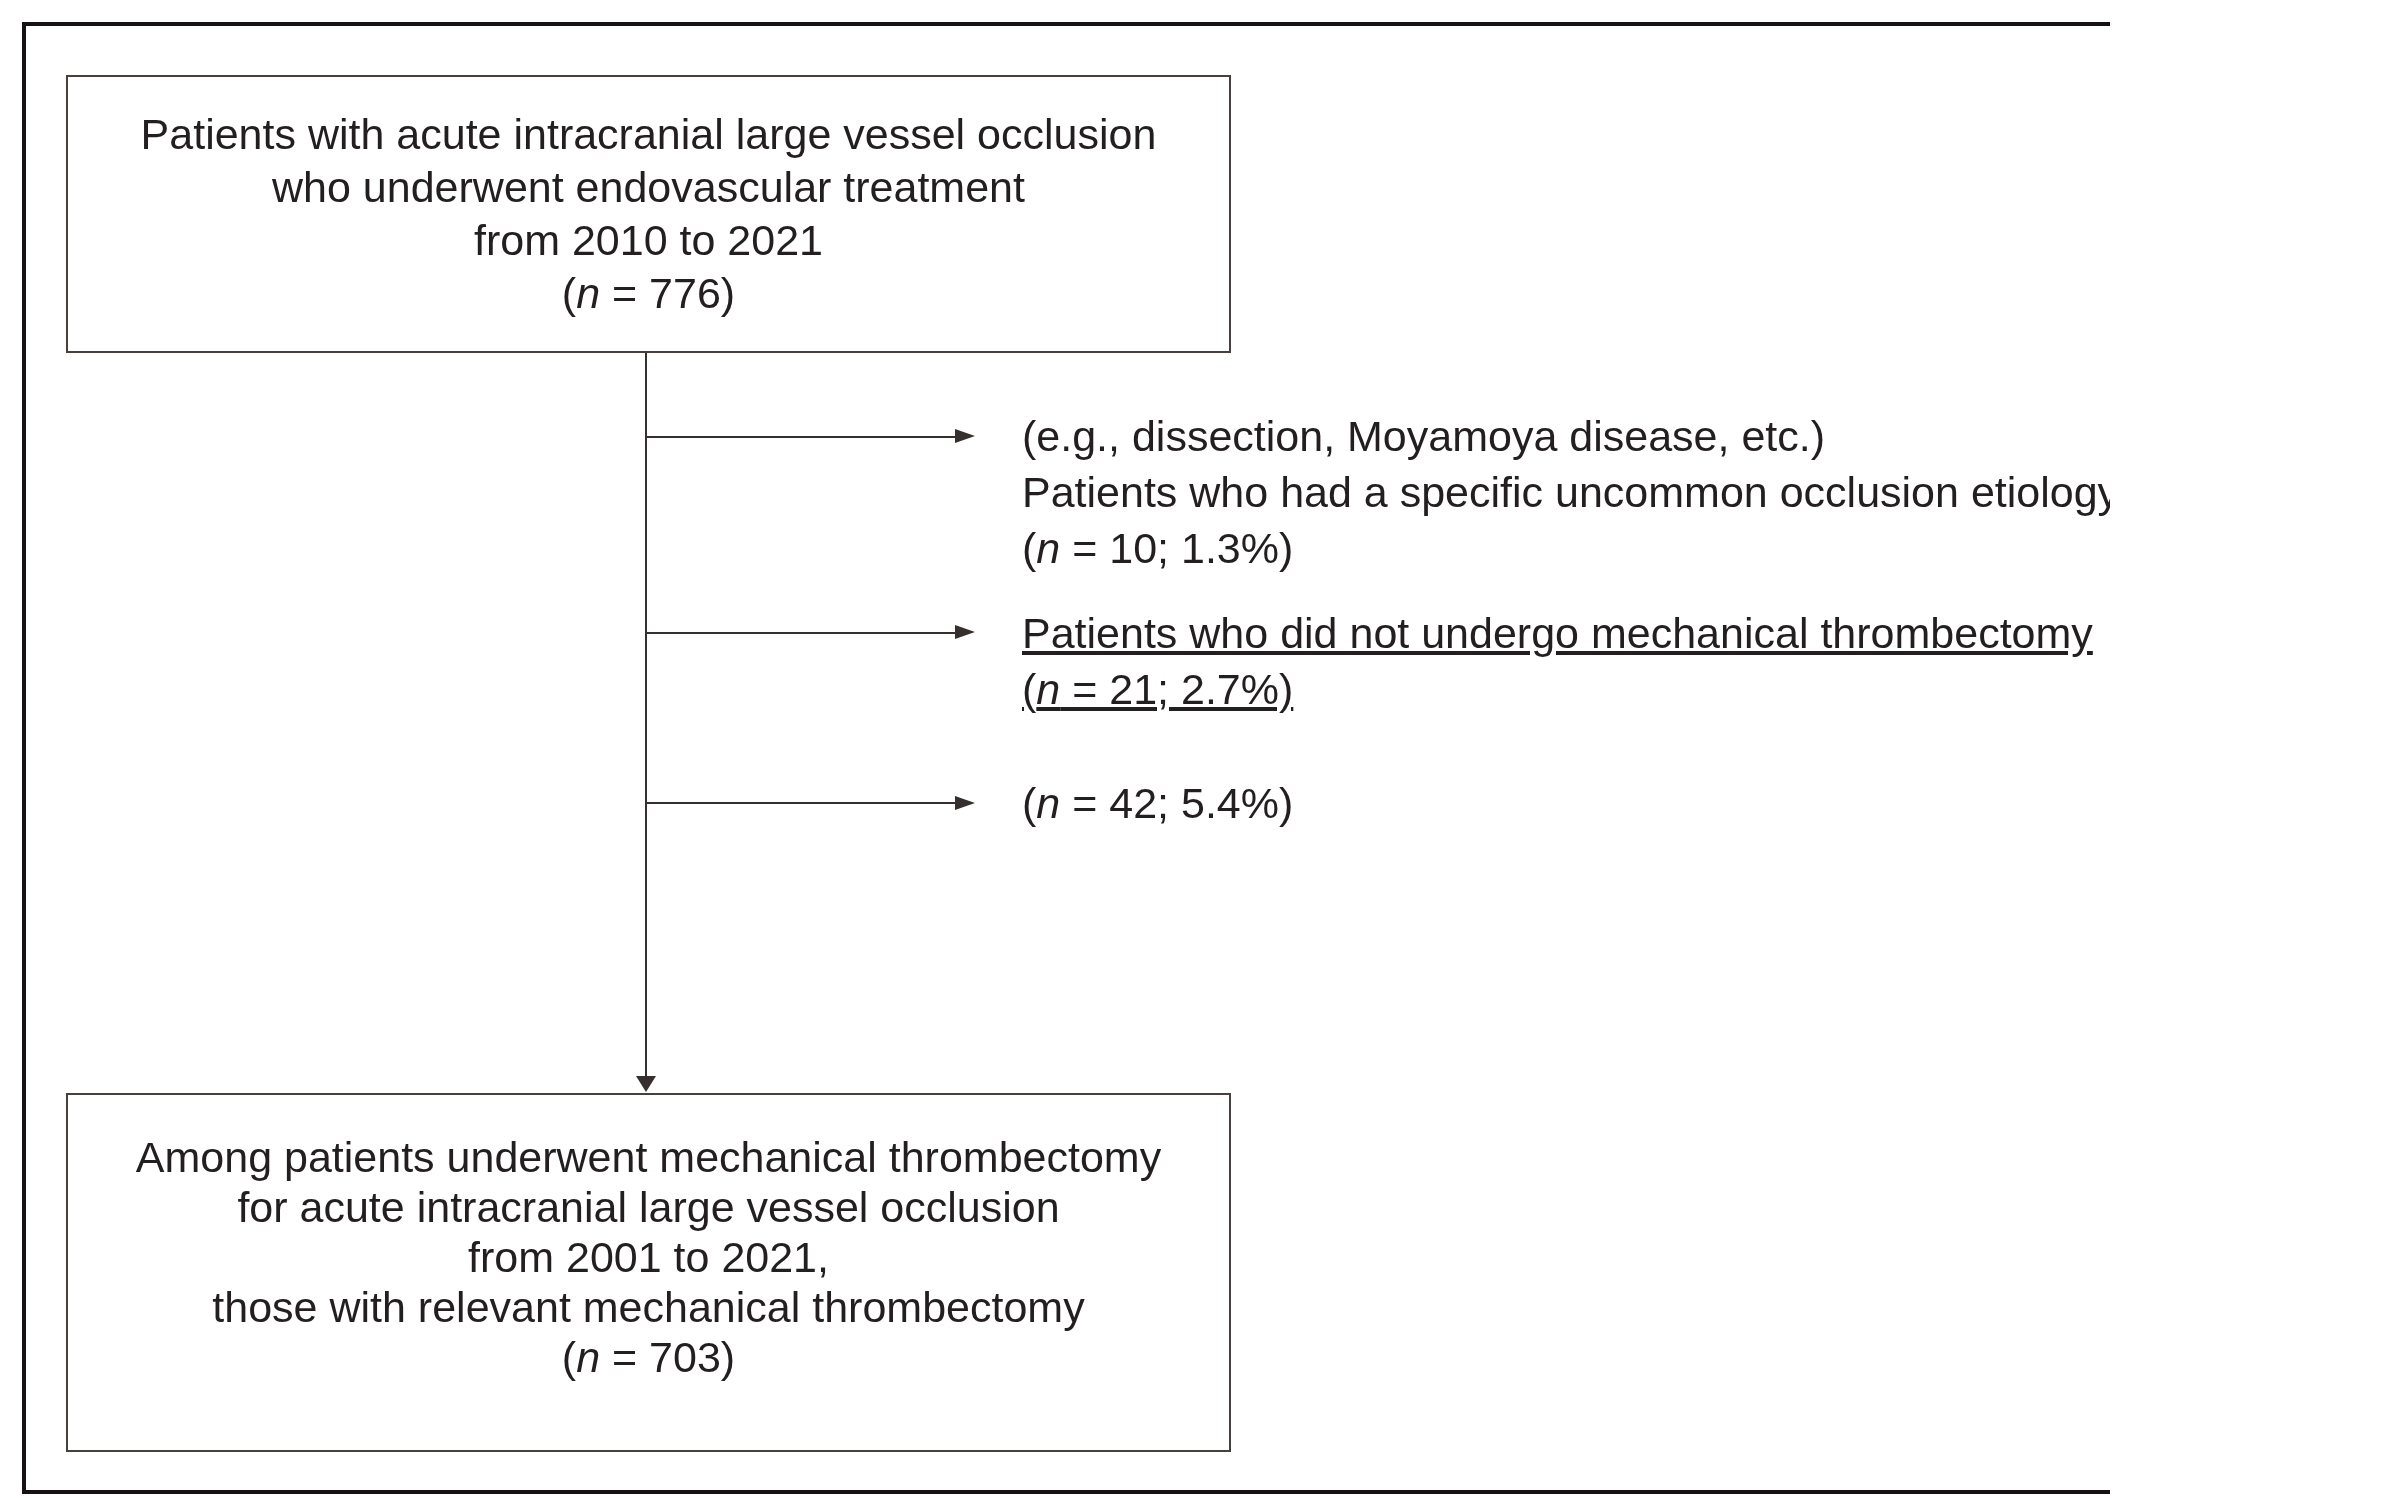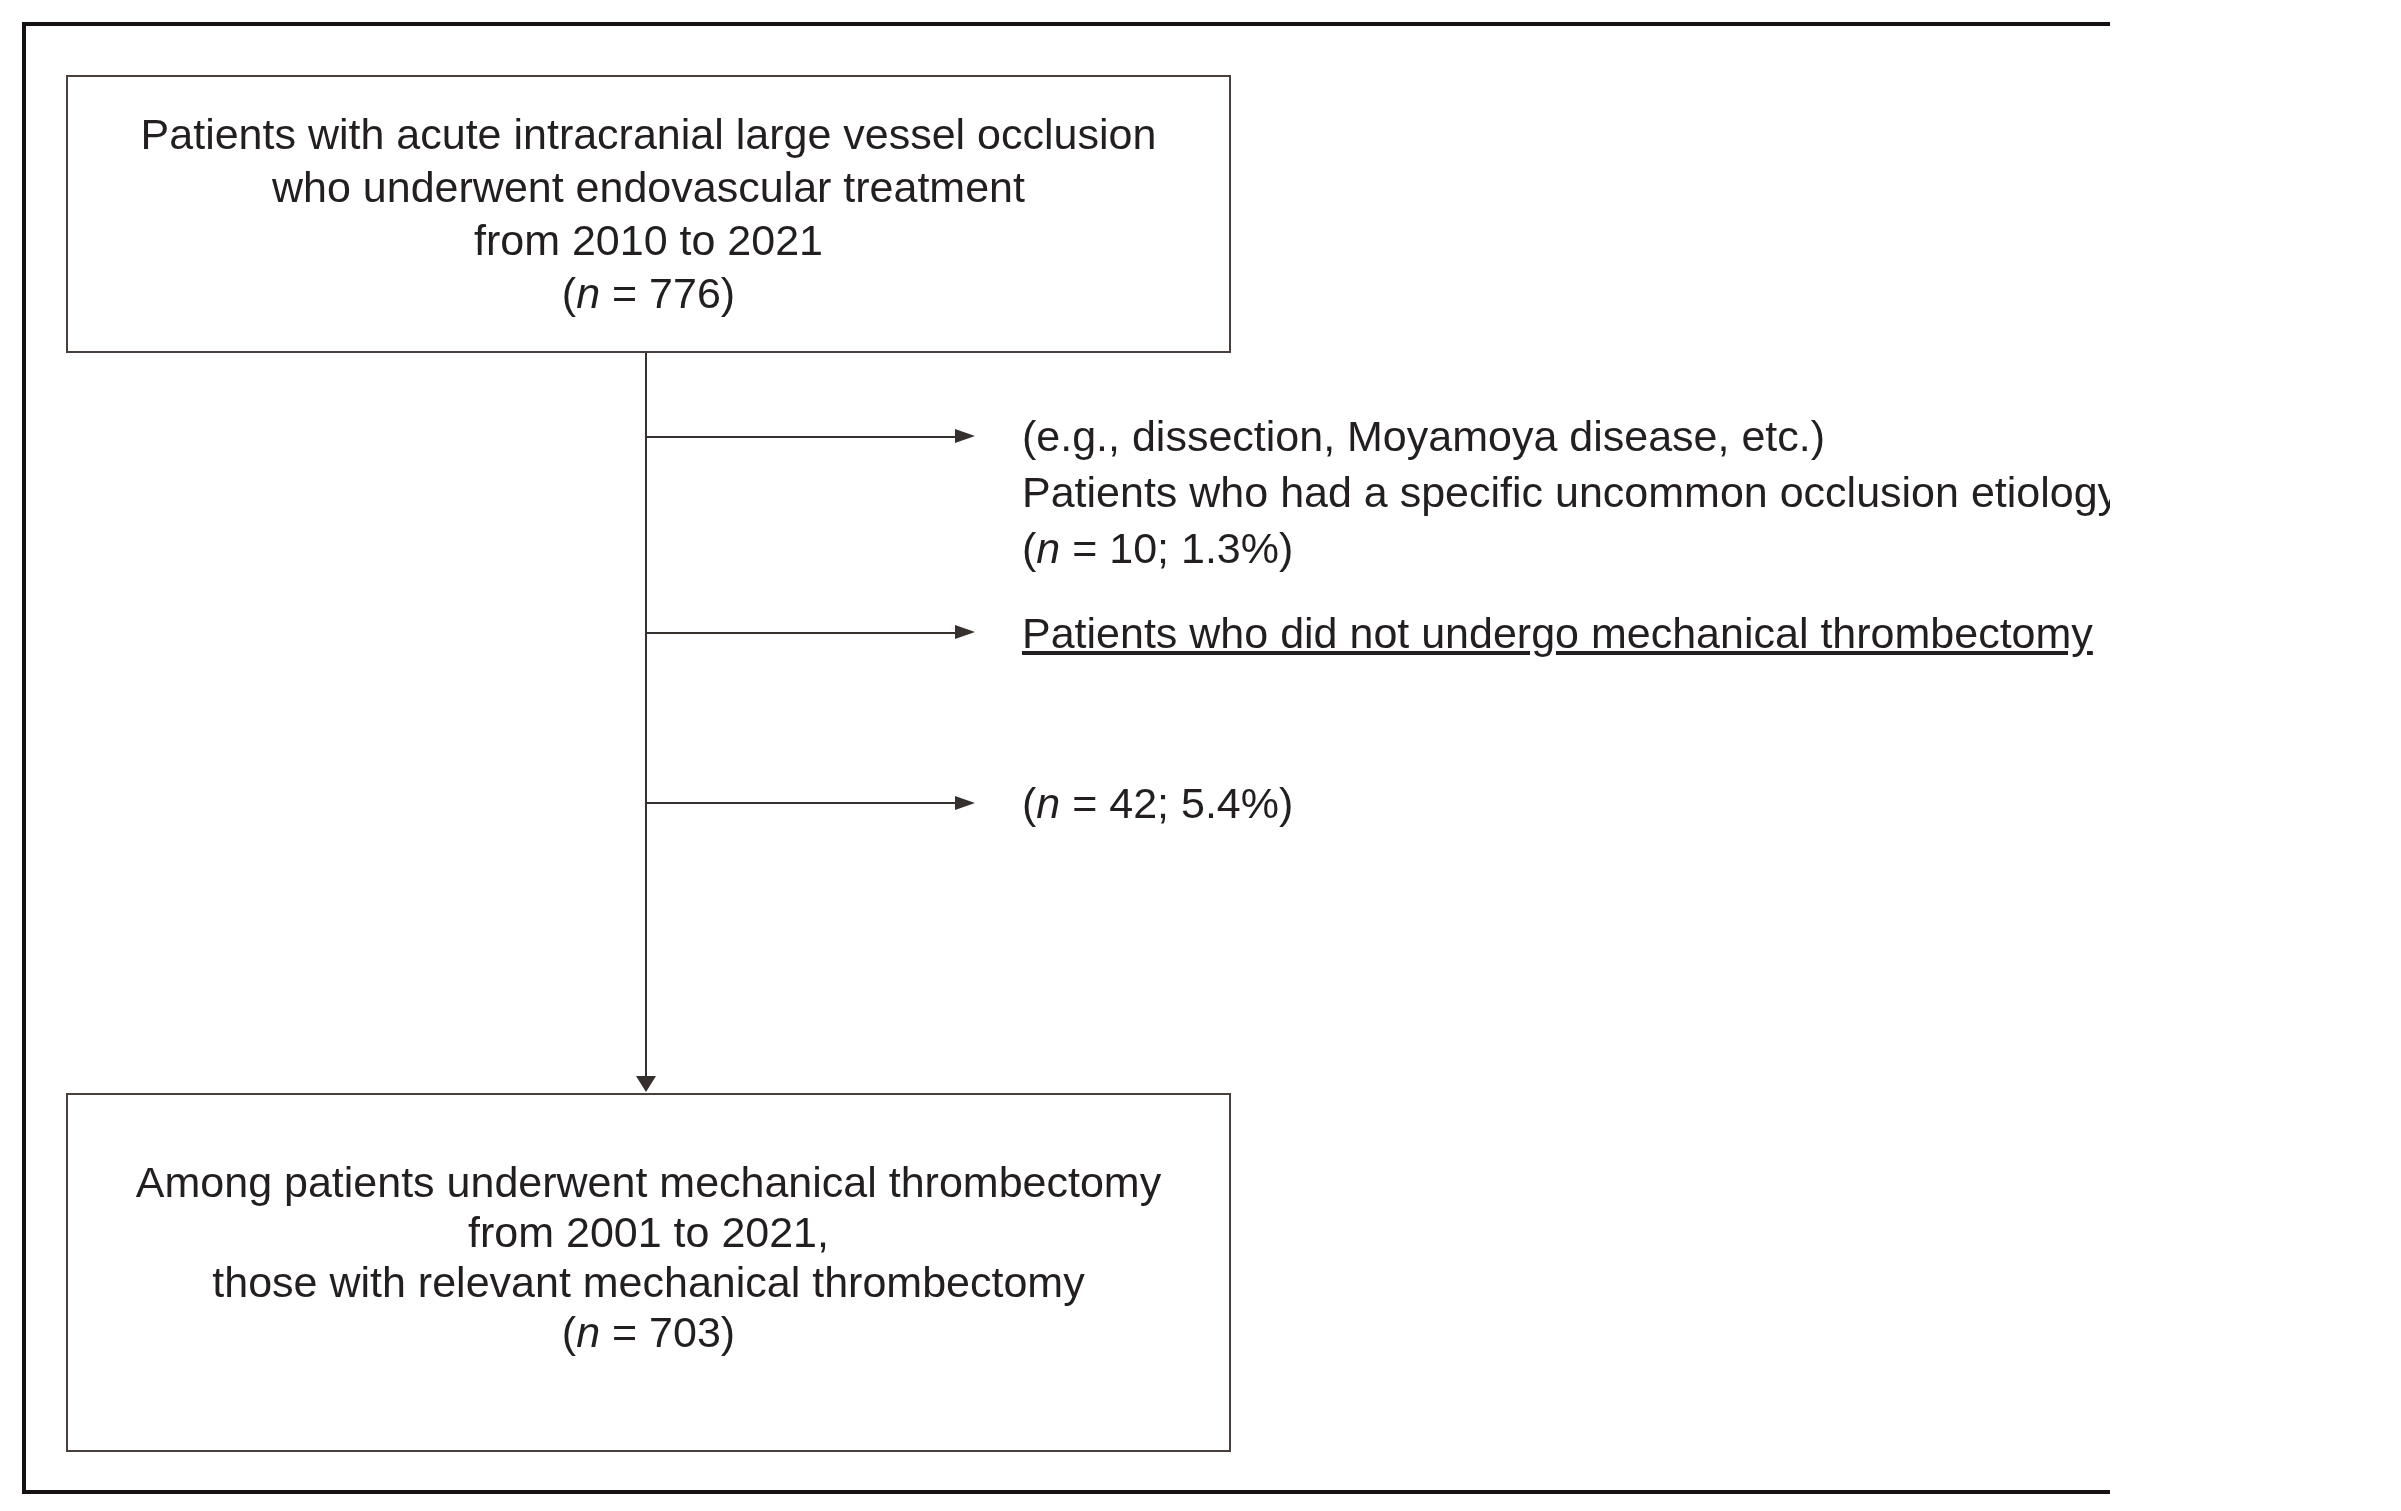--- a/index.html
+++ b/index.html
@@ -112,27 +112,29 @@
   <div class="arrow-right a3"></div>
 
   <div class="excl-block e1">
     <div>(e.g., dissection, Moyamoya disease, etc.)</div>
     <div>Patients who had a specific uncommon occlusion etiology</div>
     <div><span>(</span><span class="it">n</span><span> = 10; 1.3%)</span></div>
   </div>
 
   <div class="excl-block e2">
     <div>Patients who did not undergo mechanical thrombectomy</div>
+    <div><span>(</span><span class="it">n</span><span> = 21; 2.7%)</span></div>
   </div>
 
   <div class="excl-block e3">
     <div><span>(</span><span class="it">n</span><span> = 42; 5.4%)</span></div>
   </div>
 
   <div class="node-box bottom-box">
     <div class="bline">Among patients underwent mechanical thrombectomy</div>
+    <div class="bline">for acute intracranial large vessel occlusion</div>
     <div class="bline">from 2001 to 2021,</div>
     <div class="bline">those with relevant mechanical thrombectomy</div>
     <div class="bline"><span>(</span><span class="it">n</span><span> = 703)</span></div>
   </div>
 
 </div>
 
 
 </body></html>

